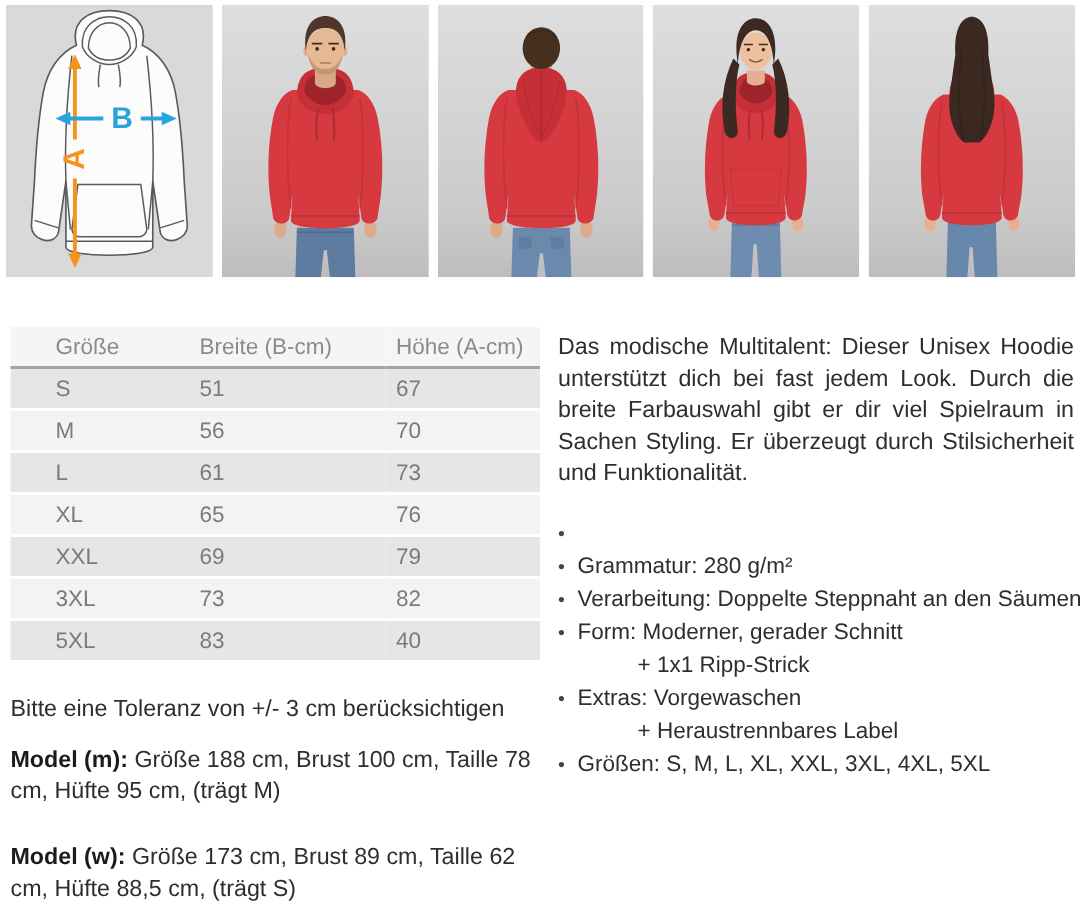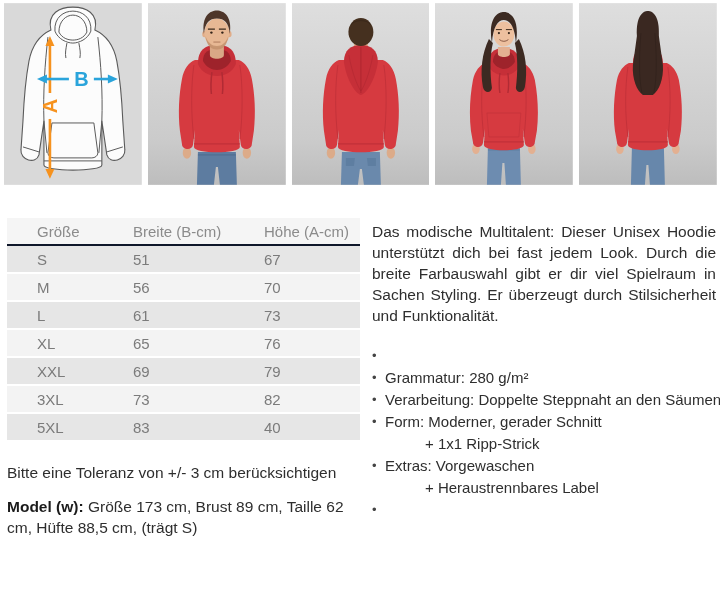--- a/index.html
+++ b/index.html
@@ -9,21 +9,21 @@
   
   .gallery{position:absolute;left:4px;top:3px;right:3px;height:182px;display:flex;gap:6px;}
   .frame{flex:1;overflow:hidden;padding:0;margin:0;}
   .frame svg{width:100%;height:100%;display:block;}
 
   
   .left-col{position:absolute;left:7px;top:218px;width:356px;}
   table.size-table{border-collapse:separate;border-spacing:0;width:353px;table-layout:fixed;
                    font-size:15px;}
   table.size-table th{font-weight:400;text-align:left;background:#f5f5f5;color:#8b8b8b;
-                      height:24px;border-bottom:2px solid #0f172a;}
+                      height:24px;border-bottom:2px solid #a3a3a3;}
   table.size-table td{height:24px;color:#7b7b7b;border-bottom:2px solid #fff;}
   table.size-table tr>*:first-child{padding-left:30px;width:88px;}
   table.size-table tr>*:nth-child(2){padding-left:7px;width:123px;}
   table.size-table tr>*:nth-child(3){padding-left:7px;}
   table.size-table tbody tr:nth-child(odd) td{background:#e6e6e6;}
   table.size-table tbody tr:nth-child(even) td{background:#f3f3f3;}
 
   .tolerance{margin:21px 0 0 0;font-size:15.5px;line-height:20px;color:#2e2e2e;}
   .model{margin:13px 0 0 0;font-size:15.5px;line-height:21px;color:#2e2e2e;}
   .model + .model{margin-top:23px;}
@@ -234,20 +234,21 @@
         <tr>
             <td>5XL</td>
             <td>83</td>
             <td>40</td>
           </tr>
       </tbody>
     </table>
 
     <p class="tolerance">Bitte eine Toleranz von +/- 3 cm berücksichtigen</p>
 
+    <p class="model"><strong>Model (m):</strong><span> Größe 188 cm, Brust 100 cm, Taille 78 cm, Hüfte 95 cm, (trägt M)</span></p>
 
     <p class="model"><strong>Model (w):</strong><span> Größe 173 cm, Brust 89 cm, Taille 62 cm, Hüfte 88,5 cm, (trägt S)</span></p>
   </div>
 
   <div class="right-col">
     <p class="intro">Das modische Multitalent: Dieser Unisex Hoodie unterstützt dich bei fast jedem Look. Durch die breite Farbauswahl gibt er dir viel Spielraum in Sachen Styling. Er überzeugt durch Stilsicherheit und Funktionalität.</p>
 
     <ul class="features">
       <li>
         <span class="bullet">•</span>
@@ -275,17 +276,21 @@
       </li>
       <li>
         <span class="bullet">•</span>
         <div class="ftext">
             <div>Extras: Vorgewaschen</div>
             <div class="sub">+ Heraustrennbares Label</div>
           </div>
       </li>
       <li>
         <span class="bullet">•</span>
+        <div class="ftext">
+            <div>Größen:  S, M, L, XL, XXL, 3XL, 4XL, 5XL</div>
+            <div class="sub"></div>
+          </div>
       </li>
     </ul>
   </div>
 
 </div>
 
 </body></html>

